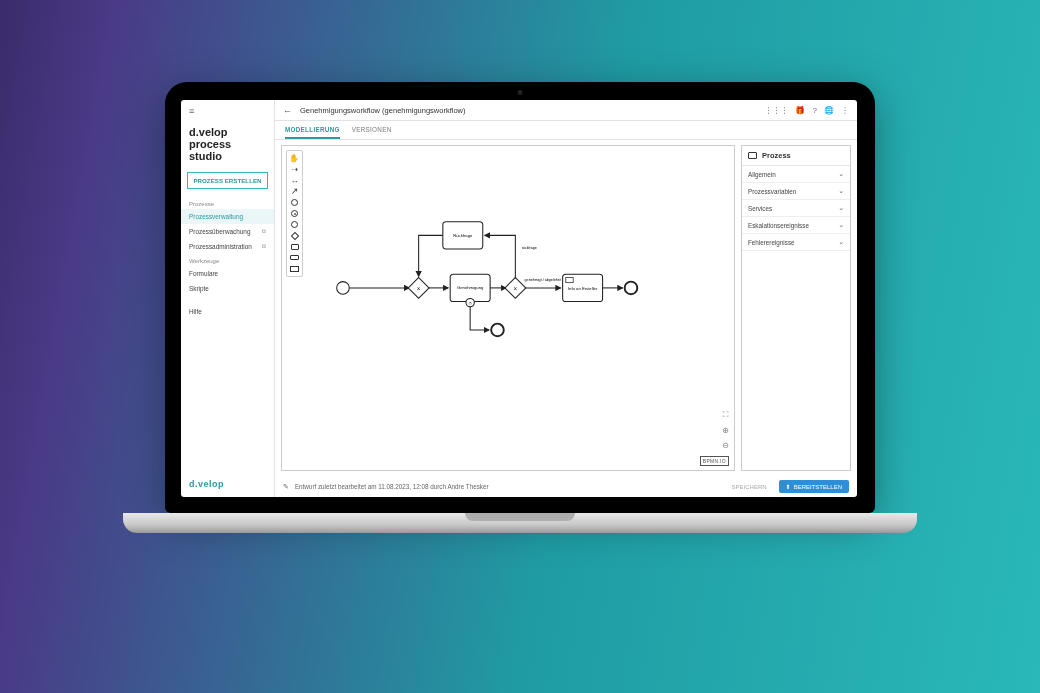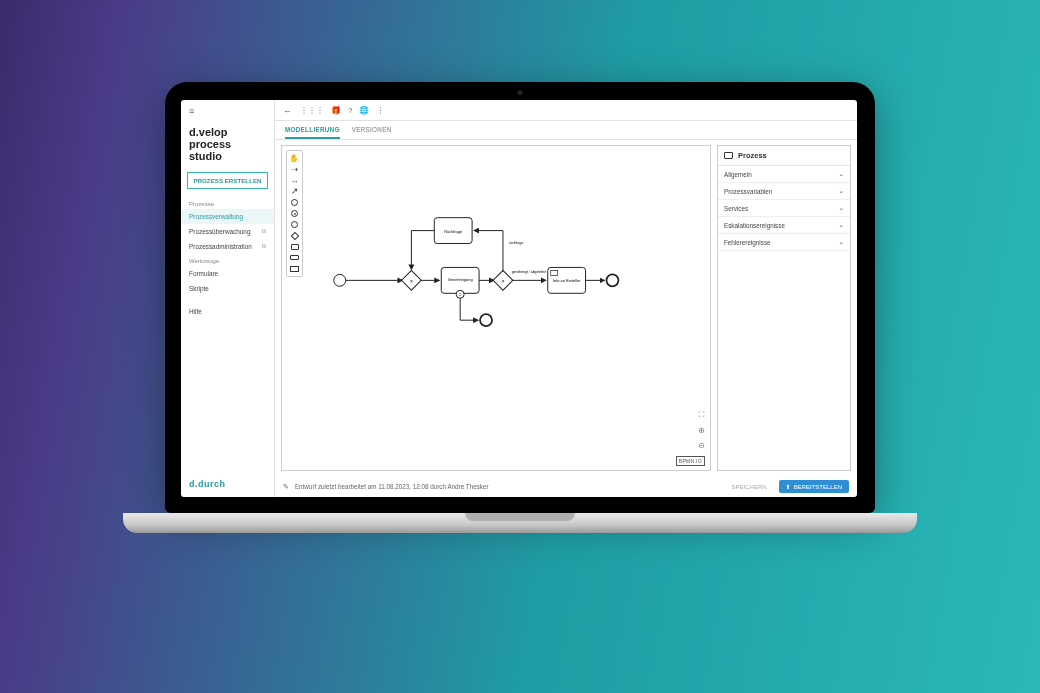--- a/index.html
+++ b/index.html
@@ -99,21 +99,21 @@
   .pal-arrow { font-size:9px; line-height:1; }
   .pal-lasso { font-size:8px; }
 
   .canvas { position: absolute; inset: 0; }
 
   .zoom-ctrl { position: absolute; right: 5px; bottom: 20px; display:flex; flex-direction:column; gap:6px; color:#777;}
   .zoom-ctrl span { font-size: 8px; text-align:center; }
   .bpmn-badge { position:absolute; right:5px; bottom:4px; border:1px solid #555; font-size:5px; padding:1px 2px; color:#555; letter-spacing:.3px;}
 
   .prop-panel {
-    width: 134px; margin: 5px 6px 5px 2px; border: 1px solid #ccc; display:flex; flex-direction:column;
+    width: 110px; margin: 5px 6px 5px 2px; border: 1px solid #ccc; display:flex; flex-direction:column;
   }
   .prop-header { display:flex; align-items:center; gap:5px; padding:5px 6px; border-bottom:1px solid #e5e5e5;}
   .proc-icon { width:9px;height:7px;border:1.3px solid #333;border-radius:1px;}
   .prop-title { font-size:7.5px; font-weight:600; }
   .prop-row {
     display:flex; justify-content:space-between; align-items:center;
     padding:4px 6px; border-bottom:1px solid #eee; font-size:6.3px; color:#444;
   }
   .chev { font-size:7px; color:#666; }
 
@@ -160,26 +160,27 @@
           <span>Formulare</span>
         </div>
         <div class="nav-item">
           <span>Skripte</span>
         </div>
 
         <div class="nav-item" style="margin-top:8px;">
           <span>Hilfe</span>
         </div>
 
-        <div class="brand">d.durch</div>
+        <div class="brand">d.velop</div>
       </aside>
 
       <main class="main">
         <div class="topbar">
           <span class="back-arrow">←</span>
+          <span class="page-title">Genehmigungsworkflow (genehmigungsworkflow)</span>
           <div class="top-icons">
             <span class="top-icon">⋮⋮⋮</span>
             <span class="top-icon gift-ico">🎁</span>
             <span class="top-icon">?</span>
             <span class="top-icon globe-ico">🌐</span>
             <span class="top-icon">⋮</span>
           </div>
         </div>
 
         <div class="tabs">

